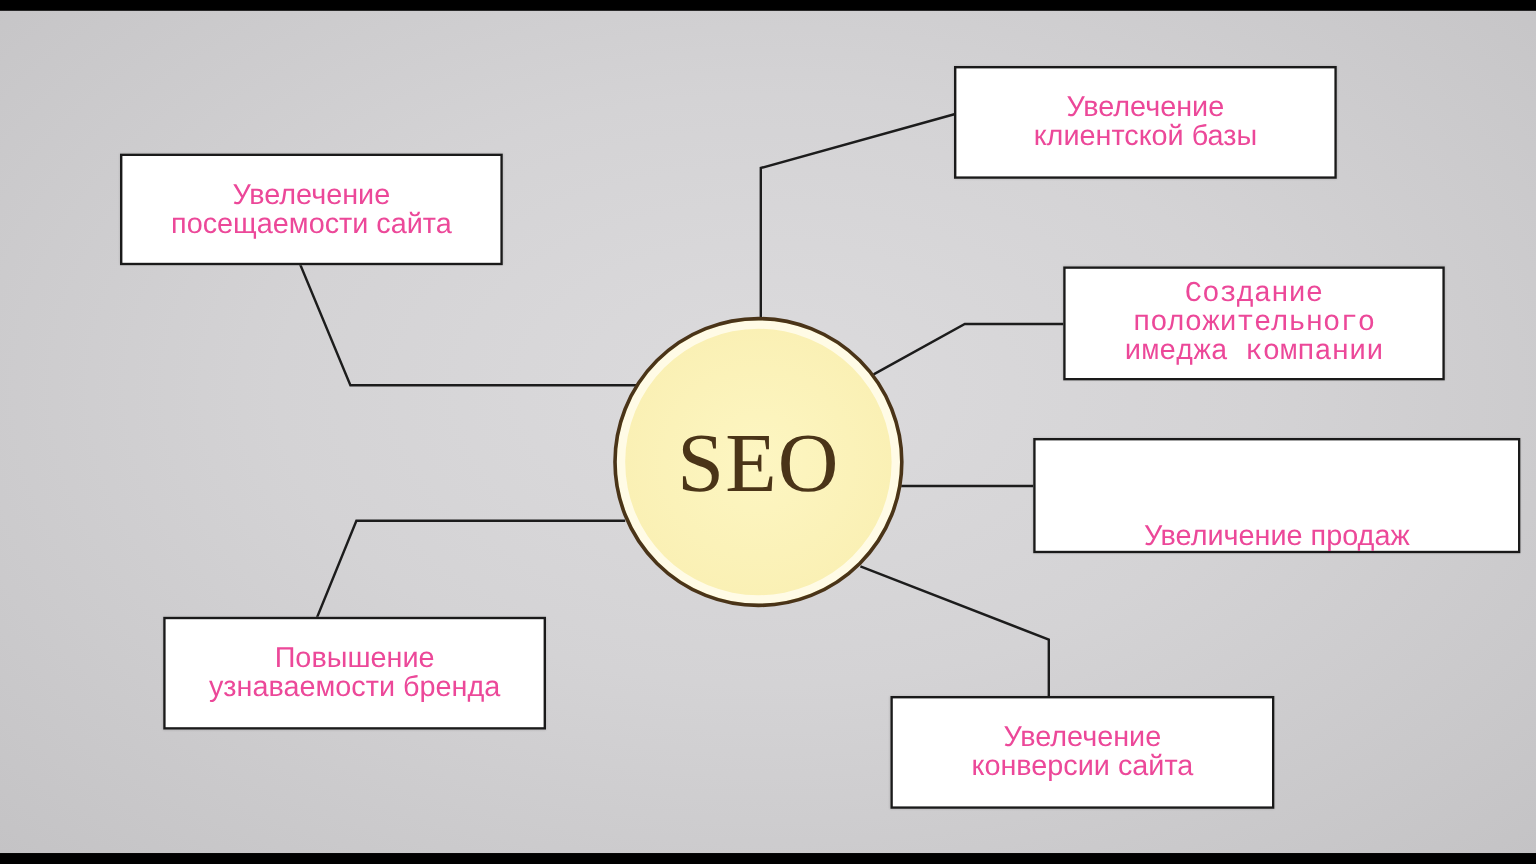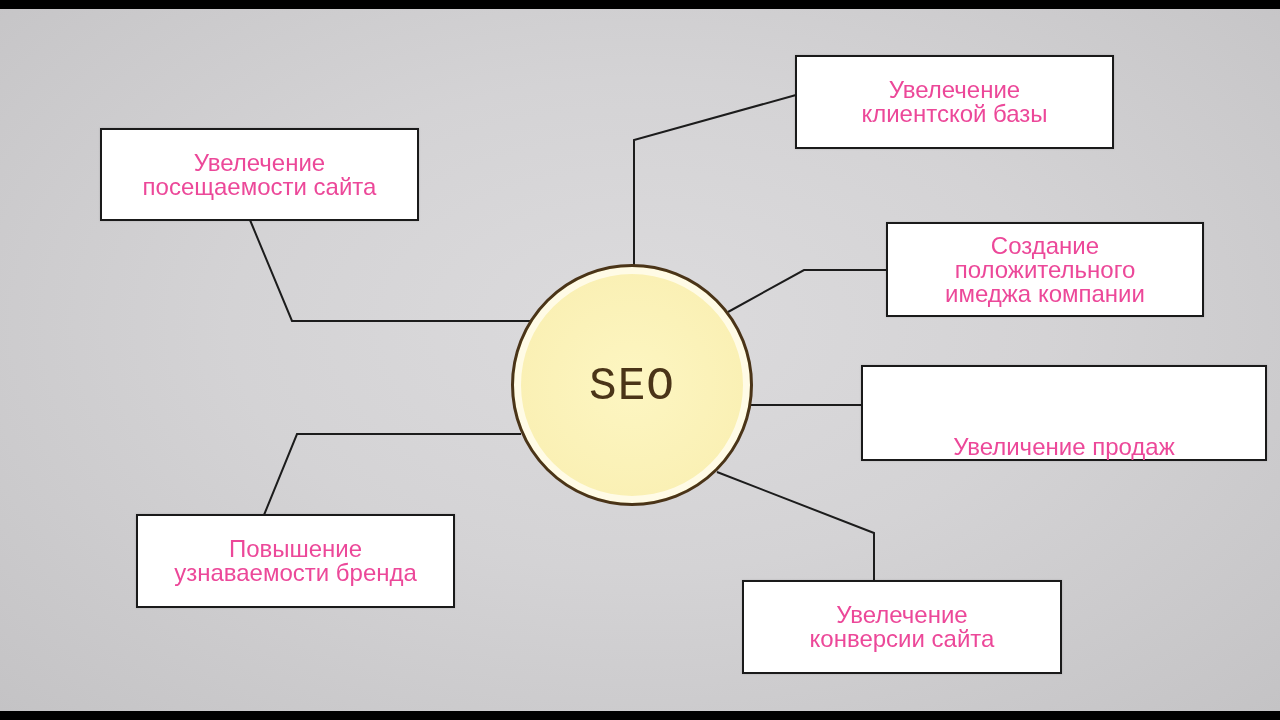--- a/index.html
+++ b/index.html
@@ -21,21 +21,21 @@
   }
   .box span { white-space: pre-line; }
   .hub {
     position: absolute; left: 511px; top: 264px; width: 242px; height: 242px;
     border-radius: 50%; box-sizing: border-box; border: 3px solid #4a3418;
     background: radial-gradient(circle at 50% 50%, #fdf6c2 0%, #faf0b4 70%, #f6eab0 100%);
     box-shadow: inset 0 0 0 7px #fffbe6;
     display: flex; align-items: center; justify-content: center;
   }
   .hub-label {
-    font-family: Liberation Mono, monospace; font-size: 46px; color: #4a3418;
+    font-family: Liberation Serif, serif; font-size: 70px; color: #4a3418;
     letter-spacing: 1px; margin-top: 4px;
   }
   .bar { position: absolute; left: 0; width: 1280px; background: #000; }
 </style>
 </head>
 <body>
 
 <div class="bar" style="top:0;height:9px;"></div>
 <div class="stage"></div>
 <div class="bar" style="top:711px;height:9px;"></div>
@@ -54,21 +54,21 @@
 <div class="box" style="left:100px;top:128px;width:319px;height:93px;">
   <span>Увелечение
 посещаемости сайта</span>
 </div>
 
 <div class="box" style="left:795px;top:55px;width:319px;height:94px;">
   <span>Увелечение
 клиентской базы</span>
 </div>
 
-<div class="box" style="left:886px;top:222px;width:318px;height:95px;">
+<div class="box" style="left:886px;top:222px;width:318px;height:95px;font-family:Liberation Mono, monospace;">
   <span>Создание
 положительного
 имеджа компании</span>
 </div>
 
 <div class="box" style="left:861px;top:365px;width:406px;height:96px;align-items:flex-end;">
   <span>Увеличение продаж</span>
 </div>
 
 <div class="box" style="left:136px;top:514px;width:319px;height:94px;">

